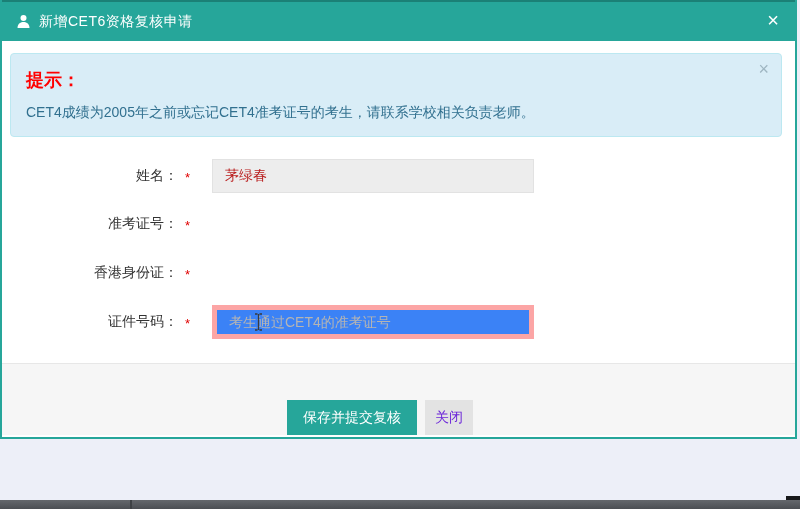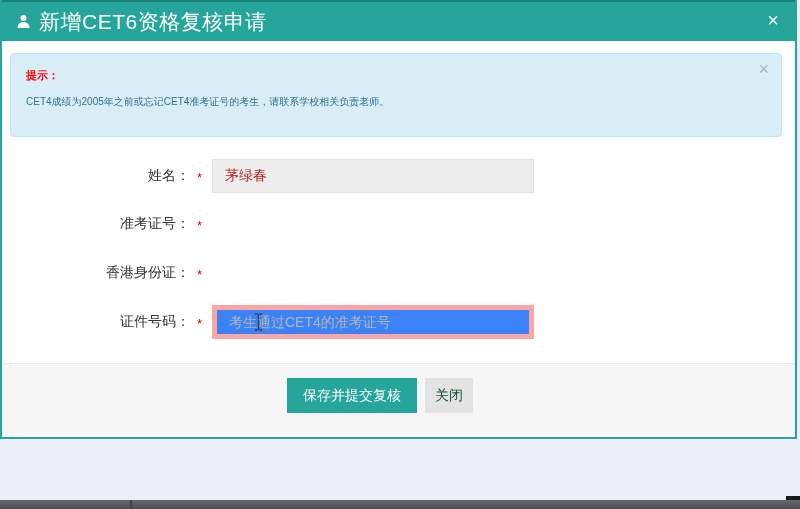--- a/index.html
+++ b/index.html
@@ -17,46 +17,46 @@
     border-left:2px solid #26a69a; border-right:2px solid #26a69a;
     border-bottom:2px solid #26a69a;
   }
   .modal-header {
     position:absolute; left:0; top:0; right:0; height:41px;
     background:#26a69a; border-top:2px solid #1b8076;
     display:flex; align-items:center; padding:0 14px;
     color:#ffffff;
   }
   .user-icon { display:inline-flex; margin-right:8px; }
-  .modal-title { font-size:21px; color:#fff; letter-spacing:0.5px; }
+  .modal-title { font-size:14px; color:#fff; letter-spacing:0.5px; }
   .modal-close {
     position:absolute; right:16px; top:8px; color:#ffffff;
     font-size:20px; line-height:20px; cursor:pointer; font-weight:400;
   }
 
   
   .alert {
     position:absolute; left:8px; top:53px; width:772px; height:84px;
     background:#d9edf7; border:1px solid #bce8f1; border-radius:4px;
     padding:14px 35px 14px 15px;
   }
-  .alert-heading { color:#ff0000; font-weight:bold; font-size:11px; }
-  .alert-message { color:#31708f; font-size:10px; margin-top:12px; }
+  .alert-heading { color:#ff0000; font-weight:bold; font-size:18px; }
+  .alert-message { color:#31708f; font-size:14px; margin-top:12px; }
   .alert-close {
     position:absolute; right:12px; top:6px; color:#9fb6c2;
     font-size:18px; line-height:18px; cursor:pointer;
   }
 
   
   .form-row { position:absolute; left:0; height:34px; width:560px; }
   .row-1 { top:159px; } .row-2 { top:207px; } .row-3 { top:256px; } .row-4 { top:305px; }
   .field-label {
     position:absolute; left:0; top:0; width:188px; height:34px;
     display:flex; align-items:center; justify-content:flex-end;
-    font-size:14px; color:#333;margin-left:12px;
+    font-size:14px; color:#333;
   }
   .required-star { color:#e00000; margin-left:7px; font-size:13px; padding-top:3px; }
   .field-input {
     position:absolute; left:210px; top:0; width:322px; height:34px;
     font-size:14px; padding:0 12px; outline:none;
     font-family:"Liberation Sans","DejaVu Sans",sans-serif;
   }
   .input-readonly {
     background:#ededed; border:1px solid #e2e2e2; color:#b91c1c;
   }
@@ -67,28 +67,28 @@
 
   
   .text-cursor { position:absolute; left:252px; top:313px; pointer-events:none; }
 
   
   .modal-footer {
     position:absolute; left:0; right:0; top:363px; height:72px;
     background:#f6f6f6; border-top:1px solid #e7e7e7;
   }
   .btn {
-    position:absolute; top:14px; height:35px; border:none; cursor:pointer;
+    position:absolute; top:36px; height:35px; border:none; cursor:pointer;
     font-size:14px; font-family:"Liberation Sans","DejaVu Sans",sans-serif;
   }
   .btn-primary {
     left:285px; width:130px; background:#26a69a; color:#ffffff;
   }
   .btn-default {
-    left:423px; width:48px; background:#e3e3e3; color:#14532d;
+    left:423px; width:48px; background:#e3e3e3; color:#6d28d9;
   }
 
   
   .bottom-bar {
     position:absolute; left:0; top:500px; width:800px; height:9px;
     background:linear-gradient(#64676c,#4b4e53);
   }
   .bottom-bar-seam {
     position:absolute; left:130px; top:0; width:2px; height:9px; background:#3e4145;
   }

